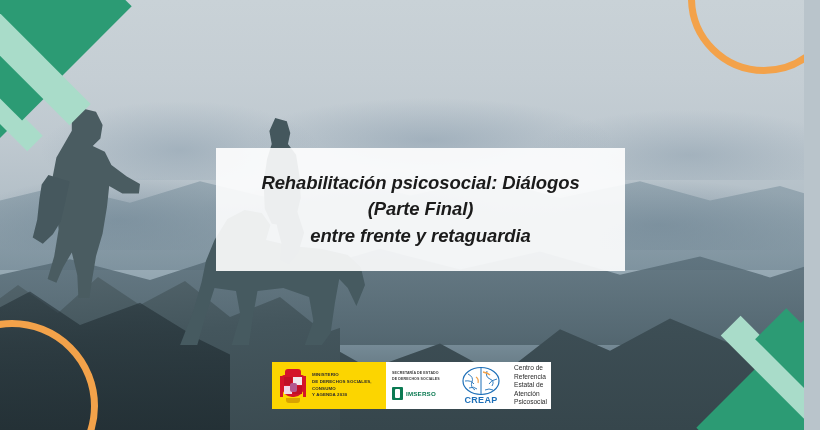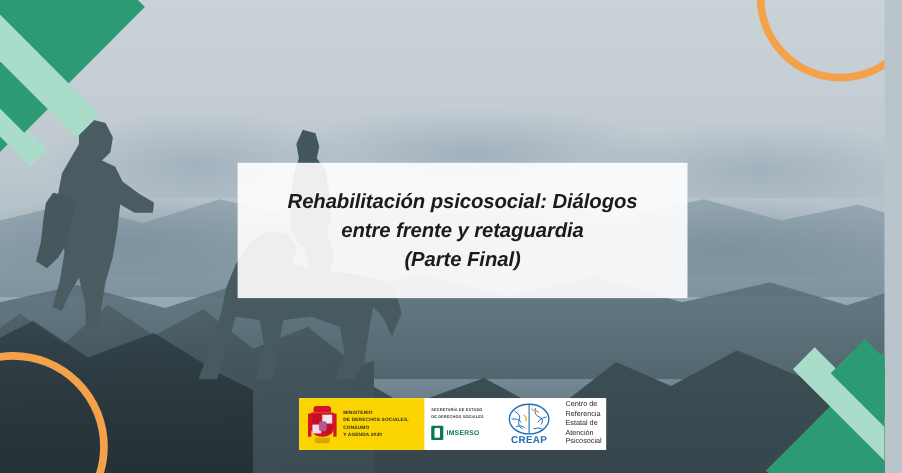--- a/index.html
+++ b/index.html
@@ -334,22 +334,22 @@
 
   <div class="stripe br-dark"></div>
   <div class="stripe br-light"></div>
   <div class="stripe br-mid"></div>
 
   <div class="ring ring-tr"></div>
   <div class="ring ring-bl"></div>
 
   <div class="title-box">
     <div class="title-line">Rehabilitación psicosocial: Diálogos</div>
+    <div class="title-line">(Parte Final)</div>
     <div class="title-line">entre frente y retaguardia</div>
-    <div class="title-line">(Parte Final)</div>
   </div>
 
   <div class="logo-bar">
 
     <div class="logo-yellow">
       <div class="coa">
         <div class="coa-crown"></div>
         <div class="coa-p-l"></div>
         <div class="coa-p-r"></div>
         <div class="coa-shield"></div>

